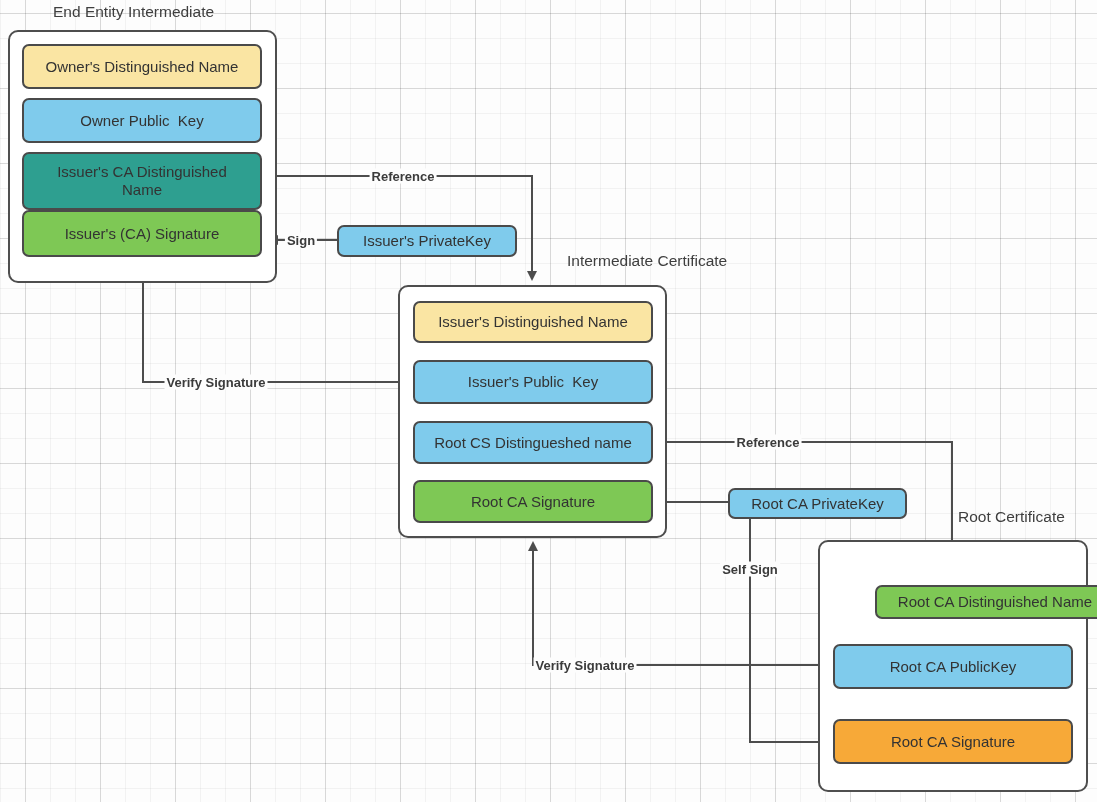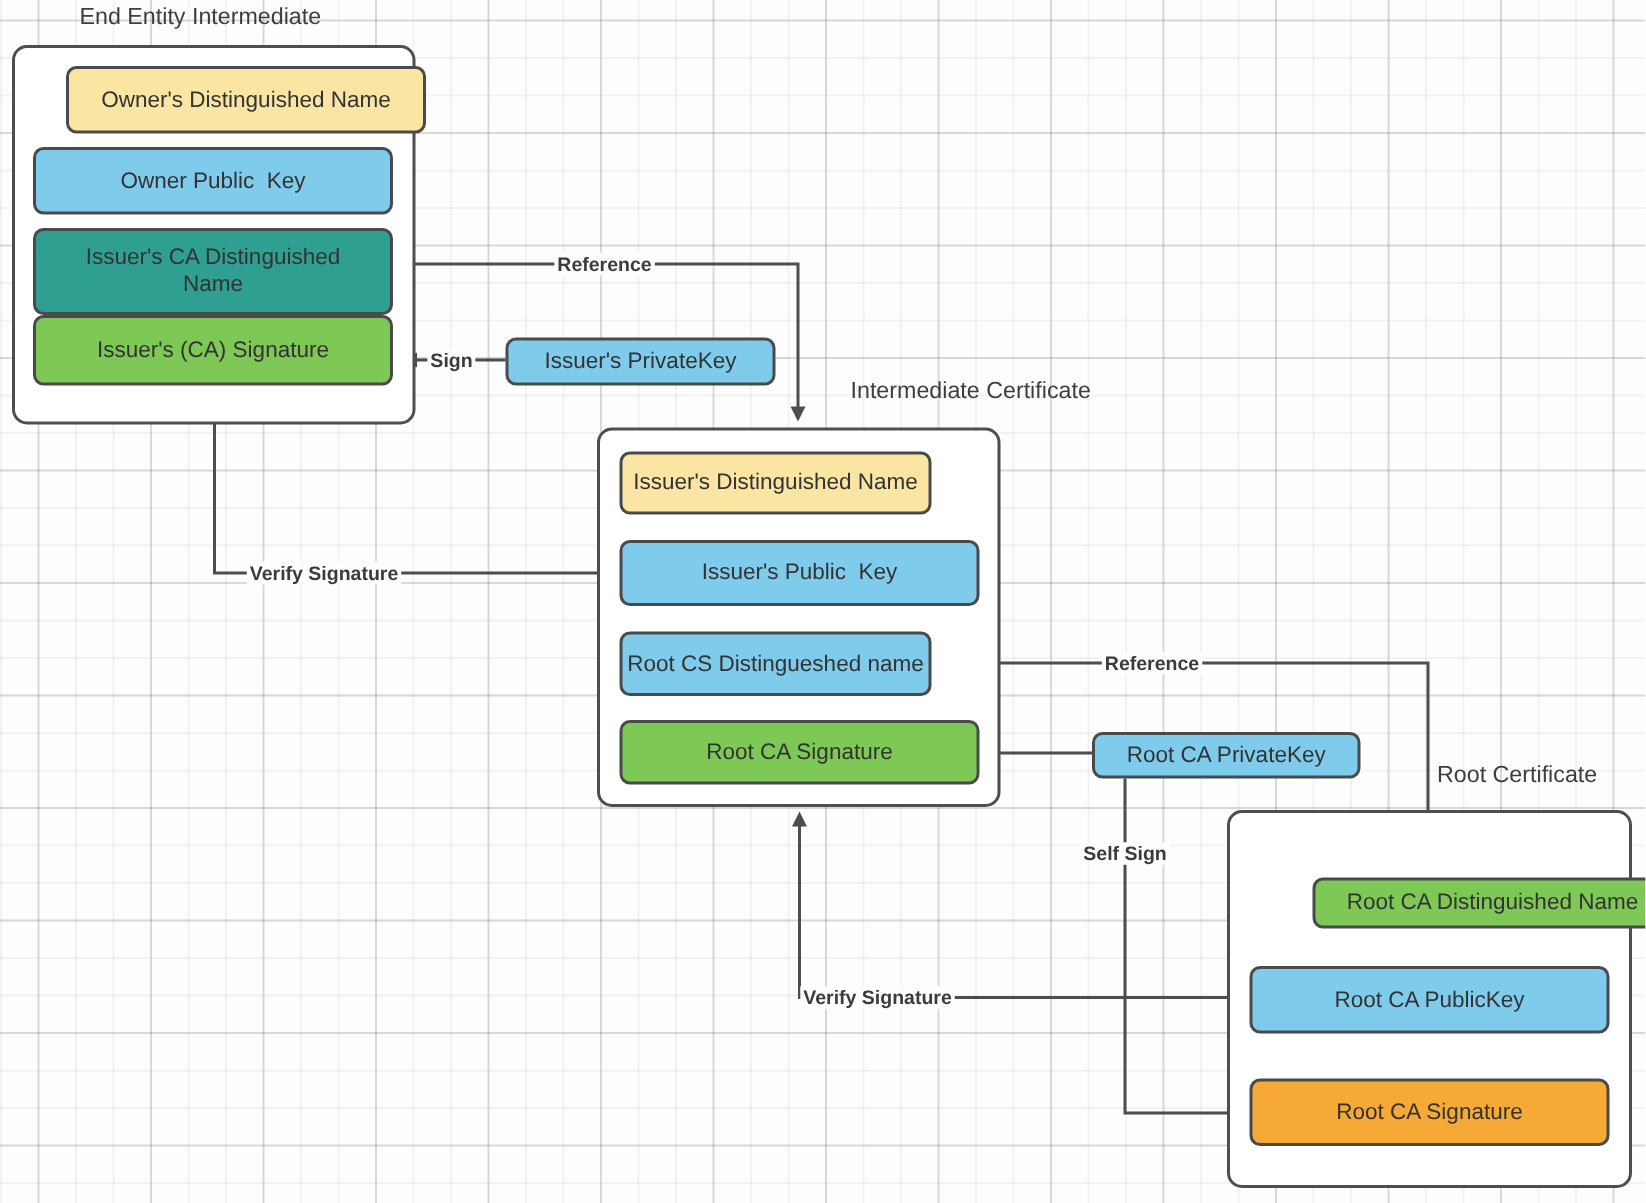--- a/index.html
+++ b/index.html
@@ -89,33 +89,33 @@
     <polyline points="337,240 277,240" marker-end="url(#arr)"></polyline>
     <polyline points="398,382 143,382 143,268" marker-end="url(#arr)"></polyline>
     <polyline points="653,442 952,442 952,575" marker-end="url(#arr)"></polyline>
     <polyline points="728,502 665,502" marker-end="url(#arr)"></polyline>
     <polyline points="750,519 750,742 821,742" marker-end="url(#arr)"></polyline>
     <polyline points="833,665 533,665 533,550" marker-end="url(#arr)"></polyline>
   </svg>
 
   <div class="group-title" style="left:53px; top:3px;">End Entity Intermediate</div>
   <div class="group" style="left:8px; top:30px; width:269px; height:253px;"></div>
-  <div class="node" style="left: 22px; top: 44px; width: 240px; height: 45px; background-color: rgb(250, 229, 163); margin-left: 22px;">Owner's Distinguished Name</div>
+  <div class="node" style="left: 22px; top: 44px; width: 240px; height: 45px; background-color: rgb(250, 229, 163);">Owner's Distinguished Name</div>
   <div class="node" style="left: 22px; top: 98px; width: 240px; height: 45px; background-color: rgb(127, 203, 236);">Owner Public  Key</div>
   <div class="node" style="left: 22px; top: 152px; width: 240px; height: 58px; background-color: rgb(46, 159, 144);">Issuer's CA Distinguished
 Name</div>
   <div class="node" style="left: 337px; top: 225px; width: 180px; height: 32px; background-color: rgb(127, 203, 236);">Issuer's PrivateKey</div>
 
   <div class="node" style="left: 22px; top: 210px; width: 240px; height: 47px; background-color: rgb(126, 200, 85);">Issuer's (CA) Signature</div>
 
   <div class="group-title" style="left:567px; top:252px;">Intermediate Certificate</div>
   <div class="group" style="left:398px; top:285px; width:269px; height:253px;"></div>
-  <div class="node" style="left: 413px; top: 301px; width: 208px; height: 42px; background-color: rgb(250, 229, 163);">Issuer's Distinguished Name</div>
+  <div class="node" style="left: 413px; top: 301px; width: 240px; height: 42px; background-color: rgb(250, 229, 163);">Issuer's Distinguished Name</div>
   <div class="node" style="left: 413px; top: 360px; width: 240px; height: 44px; background-color: rgb(127, 203, 236);">Issuer's Public  Key</div>
-  <div class="node" style="left: 413px; top: 421px; width: 208px; height: 43px; background-color: rgb(127, 203, 236);">Root CS Distingueshed name</div>
+  <div class="node" style="left: 413px; top: 421px; width: 240px; height: 43px; background-color: rgb(127, 203, 236);">Root CS Distingueshed name</div>
   <div class="node" style="left: 413px; top: 480px; width: 240px; height: 43px; background-color: rgb(126, 200, 85);">Root CA Signature</div>
 
   <div class="node" style="left: 728px; top: 488px; width: 179px; height: 31px; background-color: rgb(127, 203, 236);">Root CA PrivateKey</div>
 
   <div class="group-title" style="left:958px; top:508px;">Root Certificate</div>
   <div class="group" style="left:818px; top:540px; width:270px; height:252px;"></div>
   <div class="node" style="left: 875px; top: 585px; width: 240px; height: 34px; background-color: rgb(126, 200, 85);">Root CA Distinguished Name</div>
   <div class="node" style="left: 833px; top: 644px; width: 240px; height: 45px; background-color: rgb(127, 203, 236);">Root CA PublicKey</div>
   <div class="node" style="left: 833px; top: 719px; width: 240px; height: 45px; background-color: rgb(247, 169, 56);">Root CA Signature</div>
 

